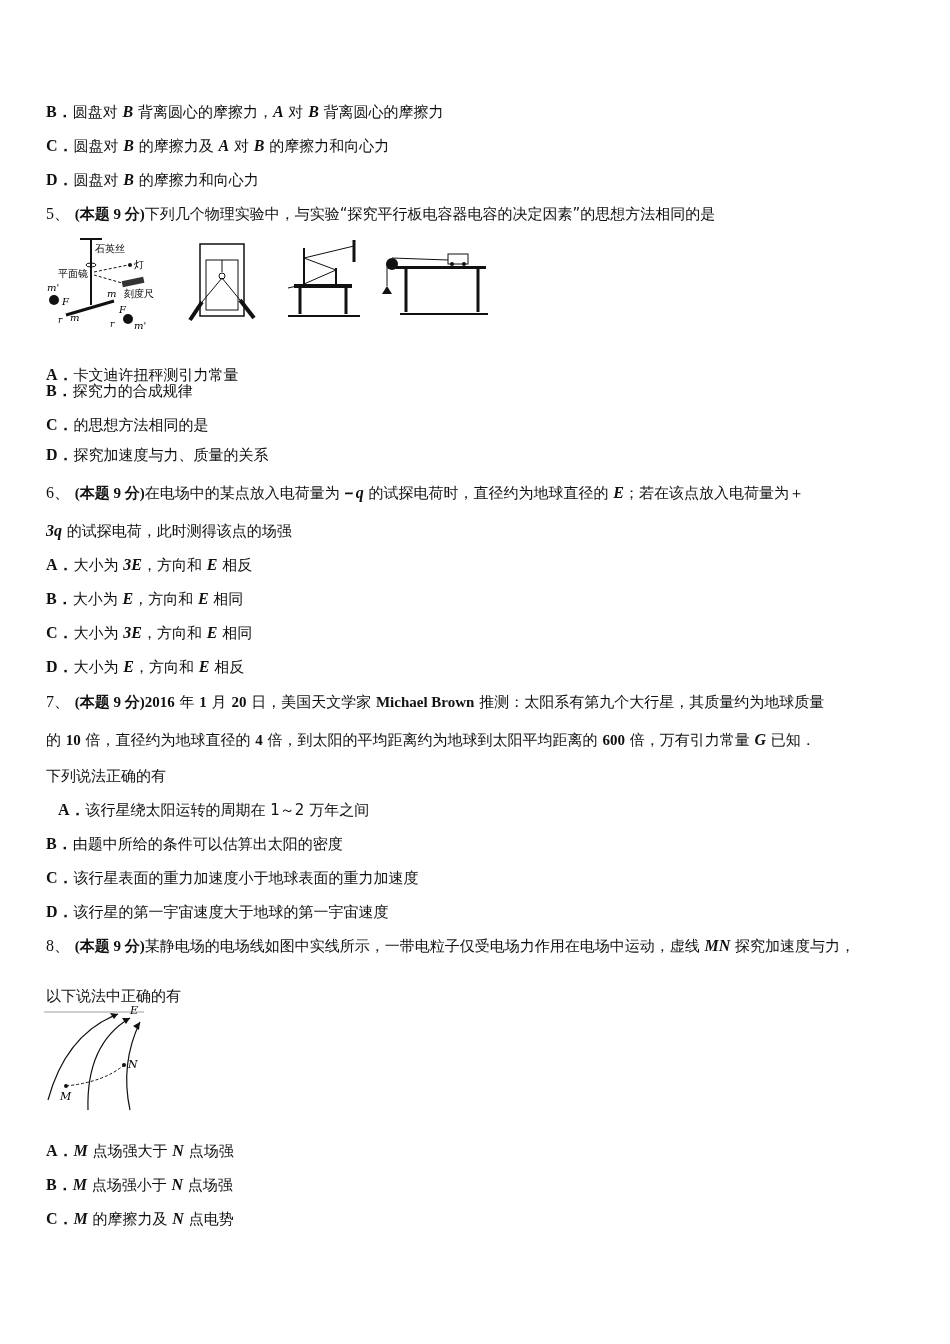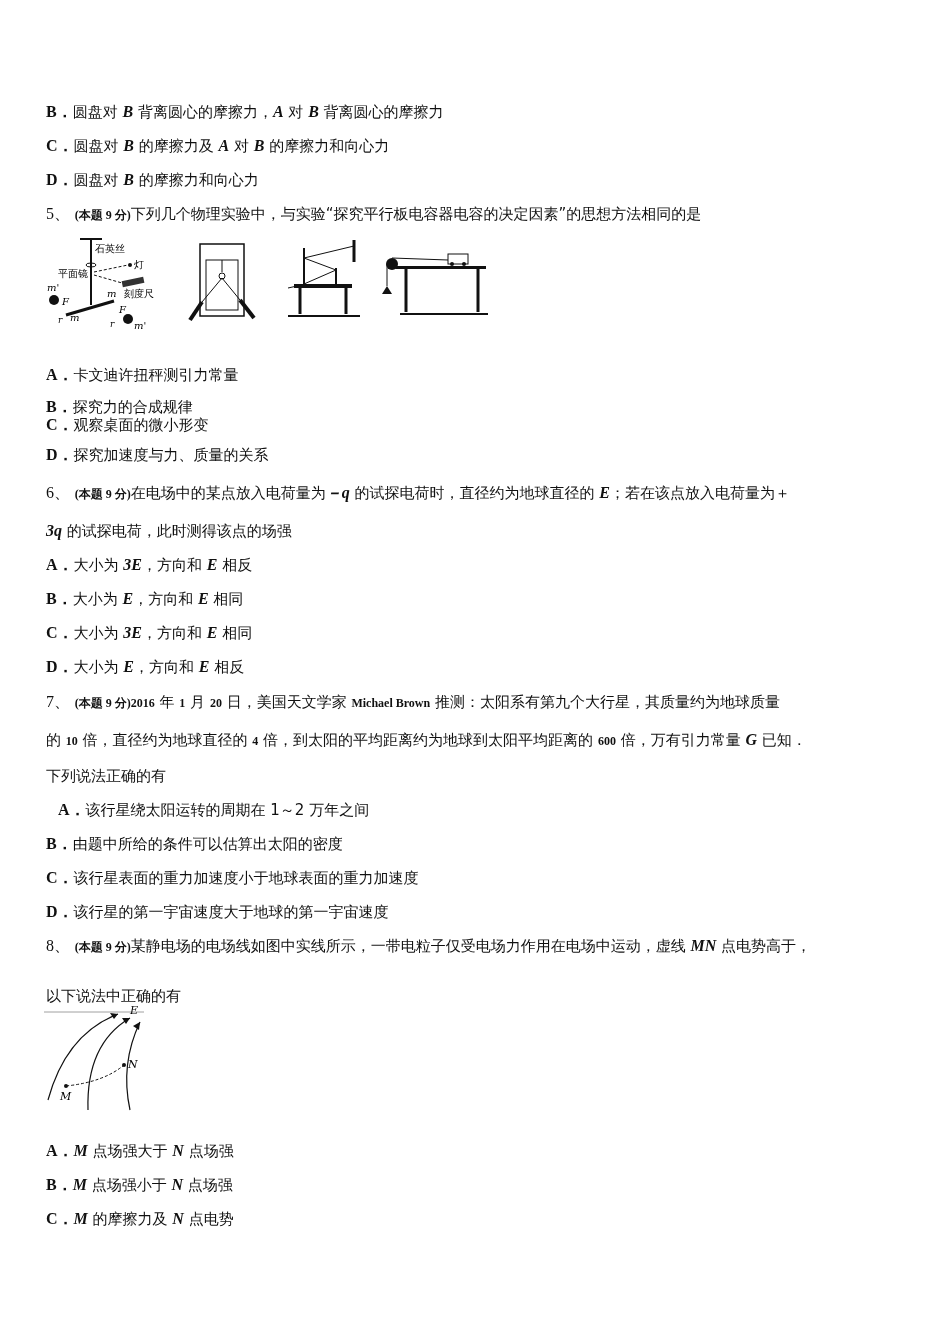--- a/index.html
+++ b/index.html
@@ -7,21 +7,21 @@
     width: 950px; height: 1344px; position: relative; overflow: hidden;
     font-family: "DejaVu Serif", "Liberation Serif", serif;
     color: #111111;
   }
   .line {
     position: absolute; left: 46px;
     font-size: 15px; line-height: 20px; white-space: nowrap;
     font-family: "DejaVu Sans", "Liberation Sans", sans-serif;
   }
   .opt-letter { font-family: "Liberation Serif", "DejaVu Serif", serif; font-weight: bold; font-size: 16px; }
-  .bold-serif { font-family: "Liberation Serif", "DejaVu Serif", serif; font-weight: bold; font-size: 12px; }
+  .bold-serif { font-family: "Liberation Serif", "DejaVu Serif", serif; font-weight: bold; font-size: 15px; }
   .ital { font-family: "Liberation Serif", "DejaVu Serif", serif; font-weight: bold; font-style: italic; font-size: 16px; }
   .qnum { font-family: "Liberation Serif", "DejaVu Serif", serif; font-size: 16px; }
   .figure { position: absolute; }
   svg { display: block; }
 </style>
 </head>
 <body>
 
 <div class="line" style="top:102px;">
   <span class="opt-letter">B．</span><span>圆盘对 </span><span class="ital">B</span><span> 背离圆心的摩擦力，</span><span class="ital">A</span><span> 对 </span><span class="ital">B</span><span> 背离圆心的摩擦力</span>
@@ -104,22 +104,22 @@
     <rect x="14" y="16" width="90" height="3" fill="#111"></rect>
     <line x1="5" y1="14" x2="5" y2="36" stroke="#111"></line>
     <polygon points="0,44 10,44 5,36" fill="#111"></polygon>
     <line x1="24" y1="19" x2="24" y2="62" stroke="#111" stroke-width="3"></line>
     <line x1="96" y1="19" x2="96" y2="62" stroke="#111" stroke-width="3"></line>
     <line x1="18" y1="64" x2="106" y2="64" stroke="#111" stroke-width="2"></line>
   </svg>
 </div>
 
 <div class="line" style="top:365px;"><span class="opt-letter">A．</span><span>卡文迪许扭秤测引力常量</span></div>
-<div class="line" style="top:381px;margin-top:16px;"><span class="opt-letter">B．</span><span>探究力的合成规律</span></div>
-<div class="line" style="top:415px;"><span class="opt-letter">C．</span><span>观察桌面的微小形变</span></div>
+<div class="line" style="top:381px;"><span class="opt-letter">B．</span><span>探究力的合成规律</span></div>
+<div class="line" style="top:415px;"><span class="opt-letter">C．</span><span>的思想方法相同的是</span></div>
 <div class="line" style="top:445px;text-align:right;"><span class="opt-letter">D．</span><span>探究加速度与力、质量的关系</span></div>
 
 <div class="line" style="top:483px;">
   <span class="qnum">6、</span>
   <span class="bold-serif">(本题 9 分)</span><span>在电场中的某点放入电荷量为</span><span class="ital">－q</span><span> 的试探电荷时，直径约为地球直径的 </span><span class="ital">E</span><span>；若在该点放入电荷量为＋</span>
 </div>
 <div class="line" style="top:521px;">
   <span class="ital">3q</span><span> 的试探电荷，此时测得该点的场强</span>
 </div>
 
@@ -137,21 +137,21 @@
 </div>
 <div class="line" style="top:766px;"><span>下列说法正确的有</span></div>
 
 <div class="line" style="top:800px;margin-left:12px;"><span class="opt-letter">A．</span><span>该行星绕太阳运转的周期在 1～2 万年之间</span></div>
 <div class="line" style="top:834px;"><span class="opt-letter">B．</span><span>由题中所给的条件可以估算出太阳的密度</span></div>
 <div class="line" style="top:868px;"><span class="opt-letter">C．</span><span>该行星表面的重力加速度小于地球表面的重力加速度</span></div>
 <div class="line" style="top:902px;"><span class="opt-letter">D．</span><span>该行星的第一宇宙速度大于地球的第一宇宙速度</span></div>
 
 <div class="line" style="top:936px;">
   <span class="qnum">8、</span>
-  <span class="bold-serif">(本题 9 分)</span><span>某静电场的电场线如图中实线所示，一带电粒子仅受电场力作用在电场中运动，虚线 </span><span class="ital">MN</span><span> 点电势高于，</span>
+  <span class="bold-serif">(本题 9 分)</span><span>某静电场的电场线如图中实线所示，一带电粒子仅受电场力作用在电场中运动，虚线 </span><span class="ital">MN</span><span> 探究加速度与力，</span>
 </div>
 <div class="line" style="top:974px;margin-top:12px;"><span>以下说法中正确的有</span></div>
 
 <div class="figure" style="left:44px; top:1004px;">
   <svg width="110" height="110" viewBox="0 0 110 110">
     <line x1="0" y1="8" x2="100" y2="8" stroke="#888" stroke-width="0.8"></line>
     <path d="M4 96 Q22 30 74 10" fill="none" stroke="#111" stroke-width="1.2"></path>
     <polygon points="74,10 66,9 70,15" fill="#111"></polygon>
     <path d="M44 106 Q42 40 86 14" fill="none" stroke="#111" stroke-width="1.2"></path>
     <polygon points="86,14 78,14 82,20" fill="#111"></polygon>

